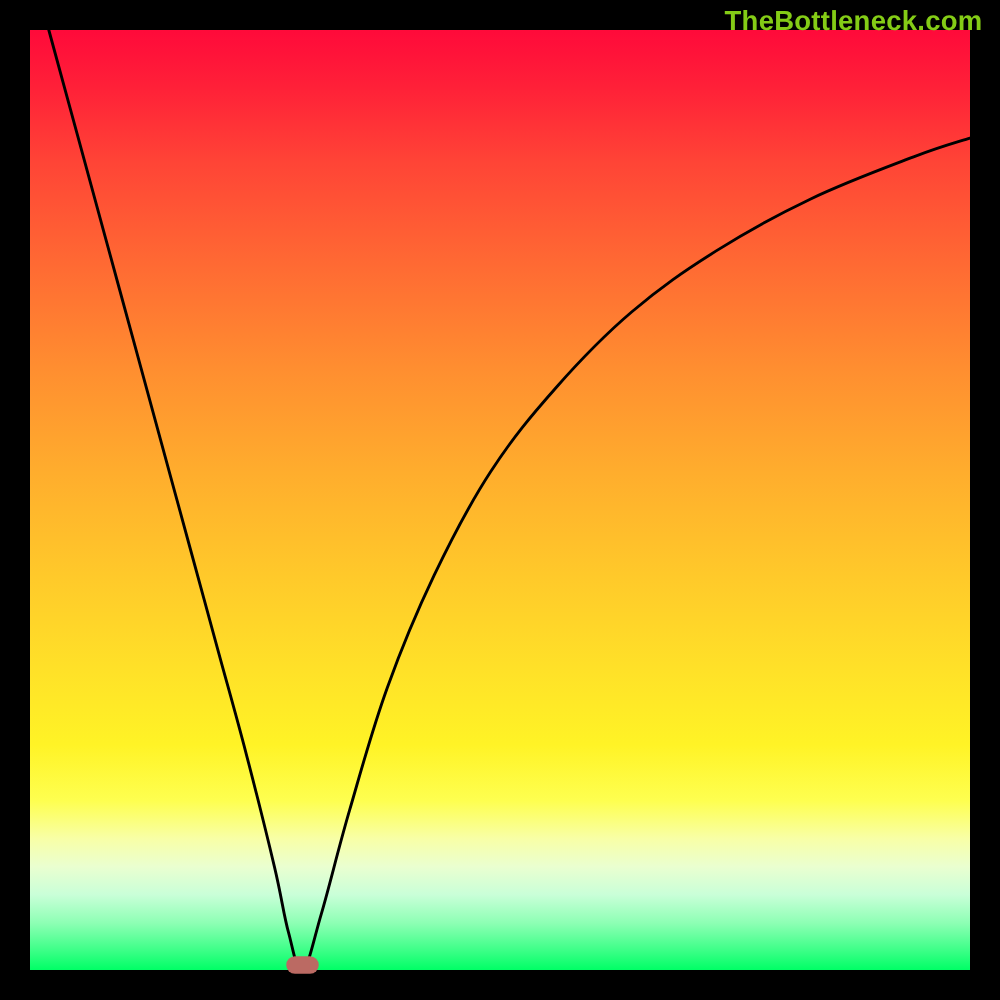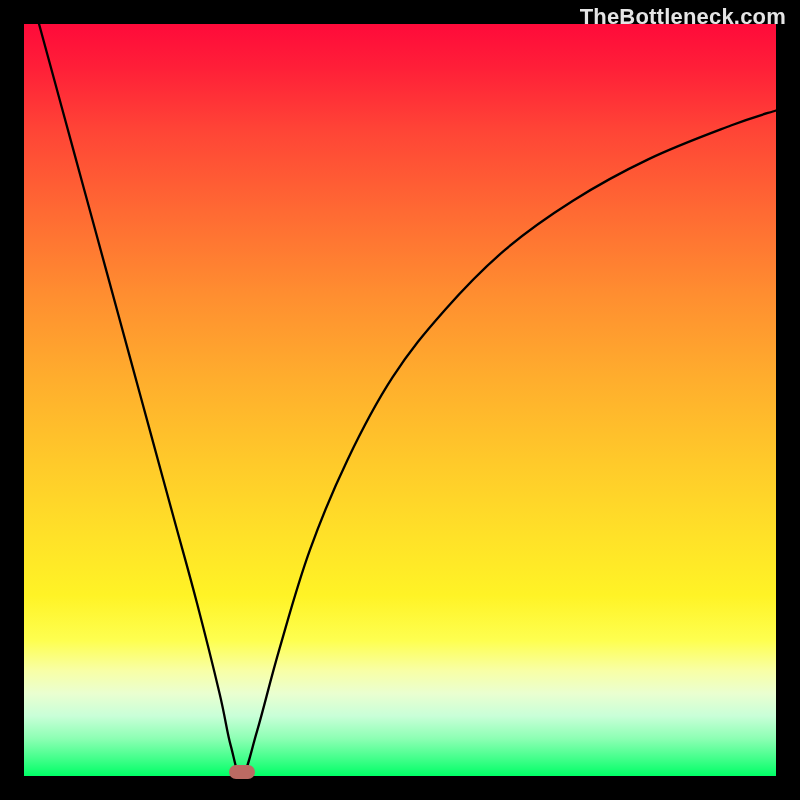--- a/index.html
+++ b/index.html
@@ -36,21 +36,21 @@
       #3aff86 98%,
       #00ff66 100%
     );
   }
   .watermark {
     position: absolute;
     top: 4px;
     right: 14px;
     font-size: 22px;
     font-weight: 600;
-    color: #e5e5e5;
+    color: #84cc16;
     letter-spacing: 0.2px;
     pointer-events: none;
   }
   svg.curve {
     position: absolute;
     left: 24px;
     top: 24px;
     width: 752px;
     height: 752px;
     overflow: visible;

